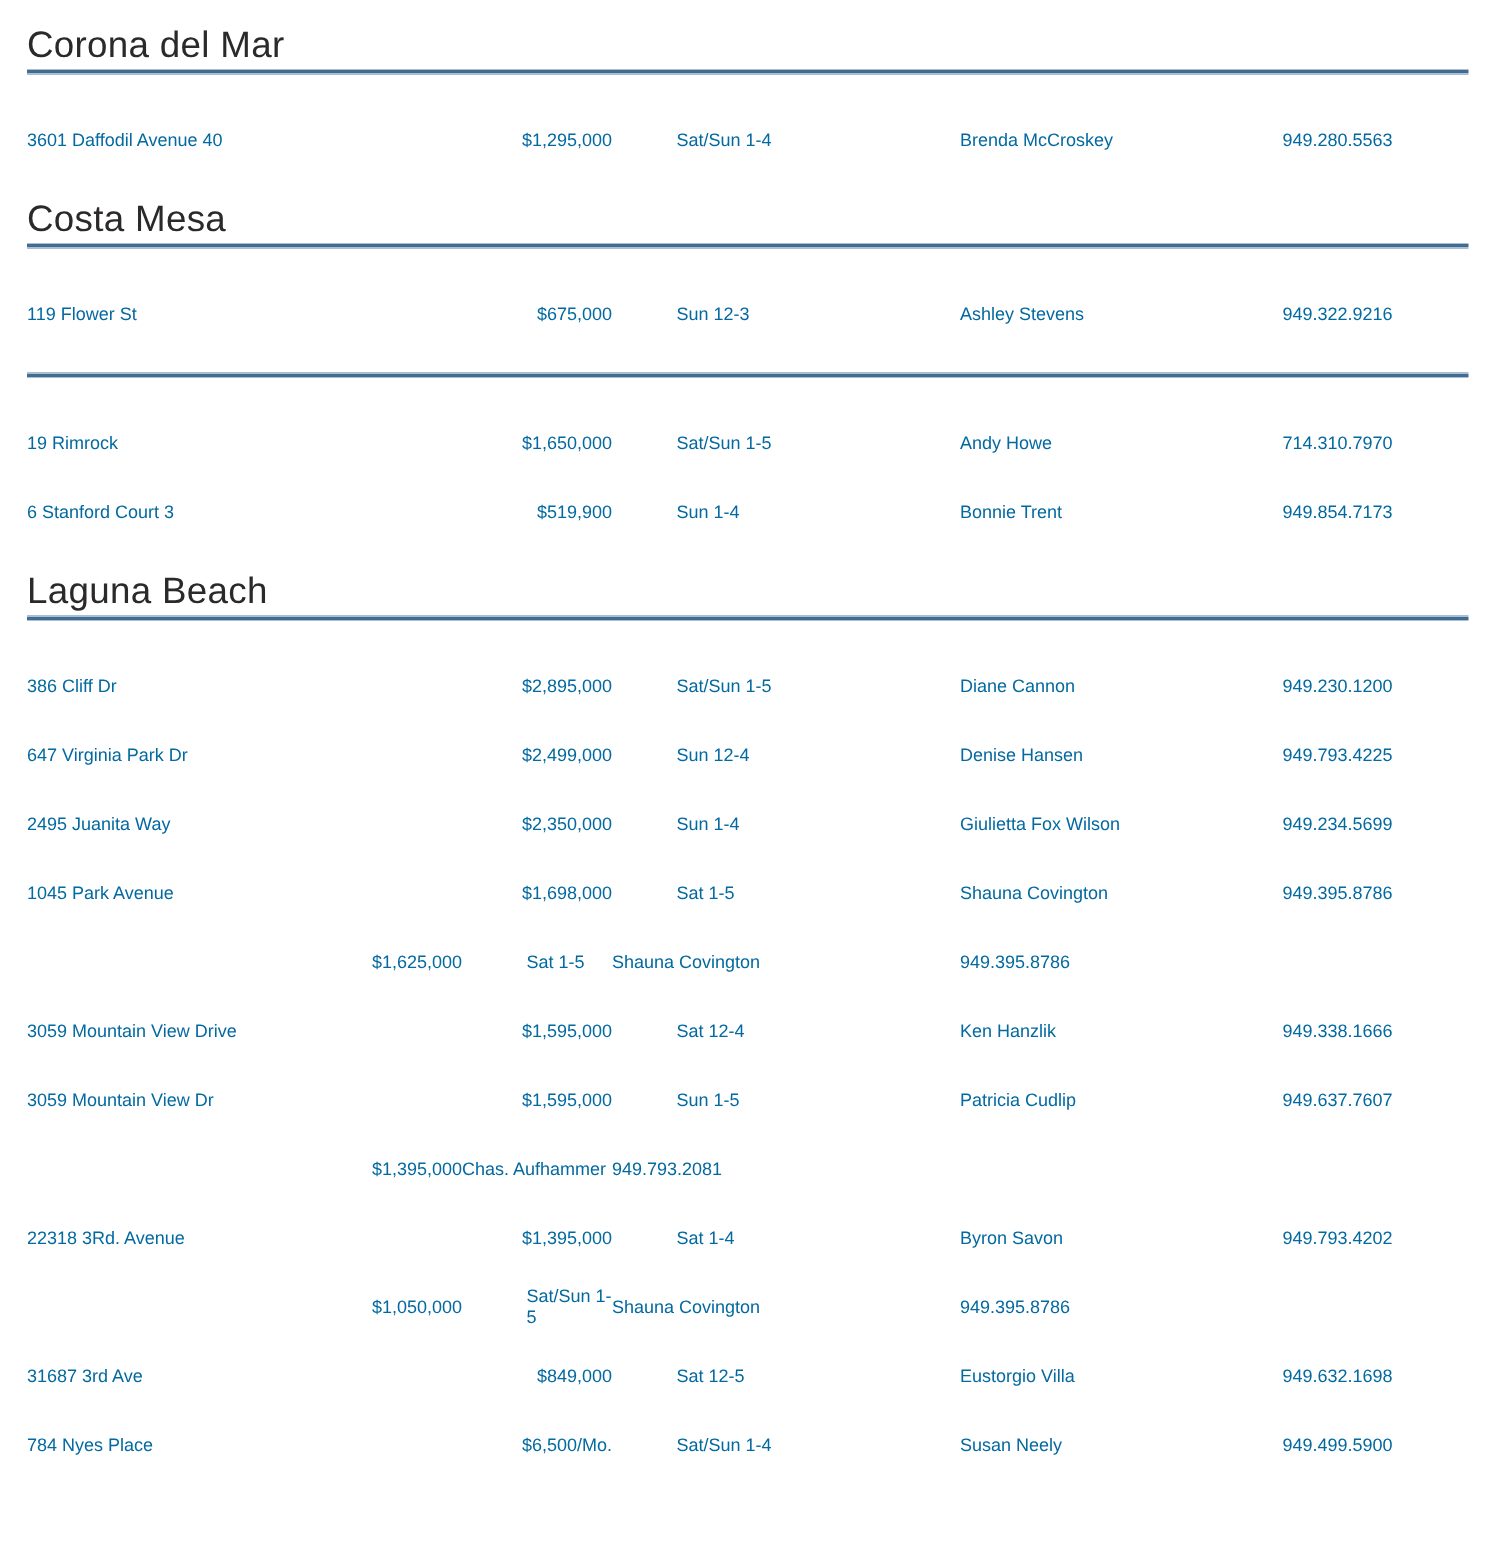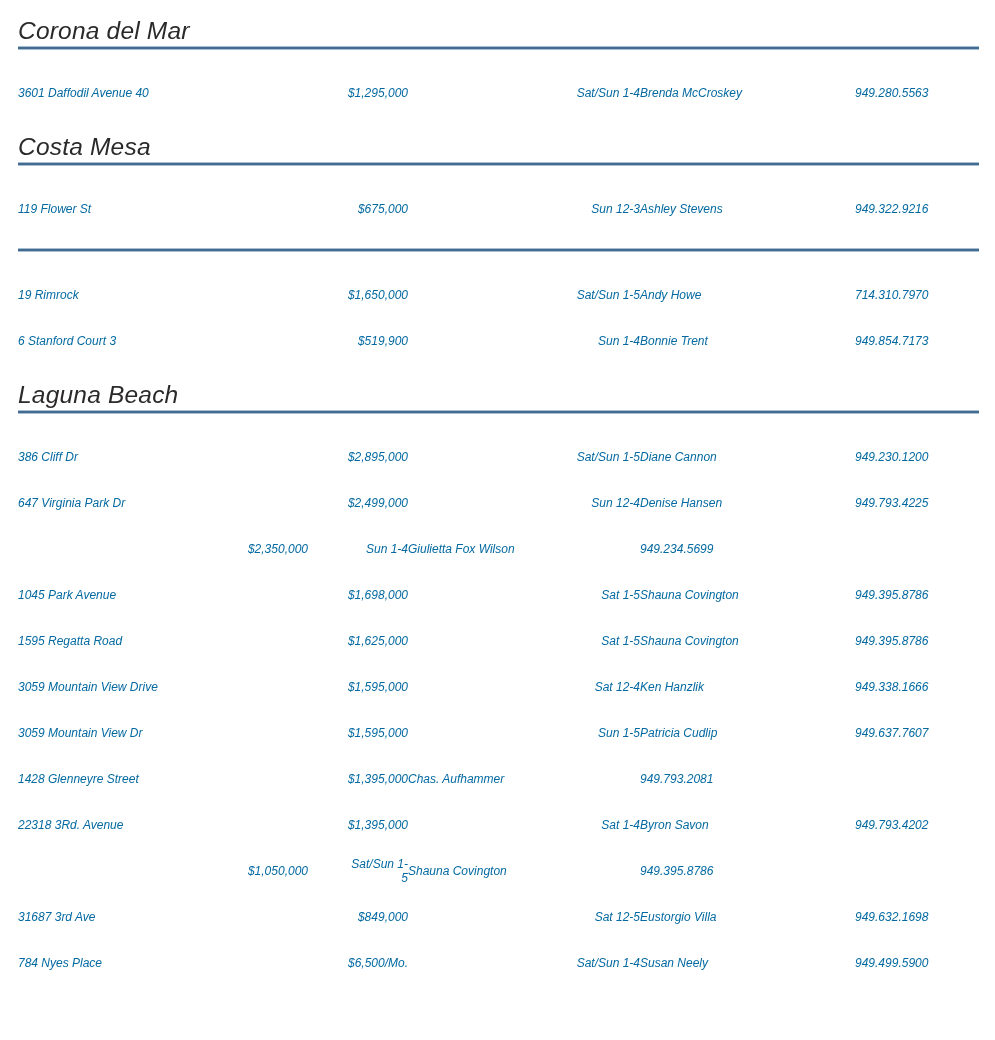--- a/index.html
+++ b/index.html
@@ -11,21 +11,21 @@
     width: 995px;
     height: 1040px;
     font-family: "Liberation Sans", "DejaVu Sans", sans-serif;
     color: #262425;
     overflow: hidden;
   }
   .doc {
     padding: 16px 16px 0 18px;
     width: 961px;
   }
-  .section { margin: 0; font-style: italic; }
+  .section { margin: 0; }
   .section-header {
     margin-top: 16px;
   }
   .section:first-child .section-header { margin-top: 0; }
   .section-title {
     font-size: 24.5px;
     line-height: 30px;
     font-weight: 400;
     letter-spacing: 0.2px;
     color: #2b292a;
@@ -43,21 +43,21 @@
   .listing-row {
     display: grid;
     grid-template-columns: 290px 100px 232px 215px 124px;
     align-items: center;
     height: 46px;
     font-size: 12px;
     color: #0369a1;
   }
   .cell-address  { text-align: left; }
   .cell-price    { text-align: right; }
-  .cell-time     { text-align: right; padding-left: 43px; box-sizing: border-box; }
+  .cell-time     { text-align: left; padding-left: 43px; box-sizing: border-box; }
   .cell-agent    { text-align: left; }
   .cell-phone    { text-align: left; }
 </style>
 </head>
 <body>
 
 <div class="doc">
   <div class="section">
     <div class="section-header">
       <h2 class="section-title">Corona del Mar</h2>
@@ -129,36 +129,36 @@
 
   <div class="listing-row">
     <div class="cell-address">647 Virginia Park Dr</div>
     <div class="cell-price">$2,499,000</div>
     <div class="cell-time">Sun 12-4</div>
     <div class="cell-agent">Denise Hansen</div>
     <div class="cell-phone">949.793.4225</div>
   </div>
 
   <div class="listing-row">
+    <div class="cell-address">2495 Juanita Way</div>
     <div class="cell-price">$2,350,000</div>
     <div class="cell-time">Sun 1-4</div>
     <div class="cell-agent">Giulietta Fox Wilson</div>
     <div class="cell-phone">949.234.5699</div>
   </div>
 
   <div class="listing-row">
     <div class="cell-address">1045 Park Avenue</div>
     <div class="cell-price">$1,698,000</div>
     <div class="cell-time">Sat 1-5</div>
     <div class="cell-agent">Shauna Covington</div>
     <div class="cell-phone">949.395.8786</div>
   </div>
 
   <div class="listing-row">
-    <div class="cell-address">1595 Regatta Road</div>
     <div class="cell-price">$1,625,000</div>
     <div class="cell-time">Sat 1-5</div>
     <div class="cell-agent">Shauna Covington</div>
     <div class="cell-phone">949.395.8786</div>
   </div>
 
   <div class="listing-row">
     <div class="cell-address">3059 Mountain View Drive</div>
     <div class="cell-price">$1,595,000</div>
     <div class="cell-time">Sat 12-4</div>
@@ -168,21 +168,20 @@
 
   <div class="listing-row">
     <div class="cell-address">3059 Mountain View Dr</div>
     <div class="cell-price">$1,595,000</div>
     <div class="cell-time">Sun 1-5</div>
     <div class="cell-agent">Patricia Cudlip</div>
     <div class="cell-phone">949.637.7607</div>
   </div>
 
   <div class="listing-row">
-    <div class="cell-address">1428 Glenneyre Street</div>
     <div class="cell-price">$1,395,000</div>
     <div class="cell-agent">Chas. Aufhammer</div>
     <div class="cell-phone">949.793.2081</div>
   </div>
 
   <div class="listing-row">
     <div class="cell-address">22318 3Rd. Avenue</div>
     <div class="cell-price">$1,395,000</div>
     <div class="cell-time">Sat 1-4</div>
     <div class="cell-agent">Byron Savon</div>

